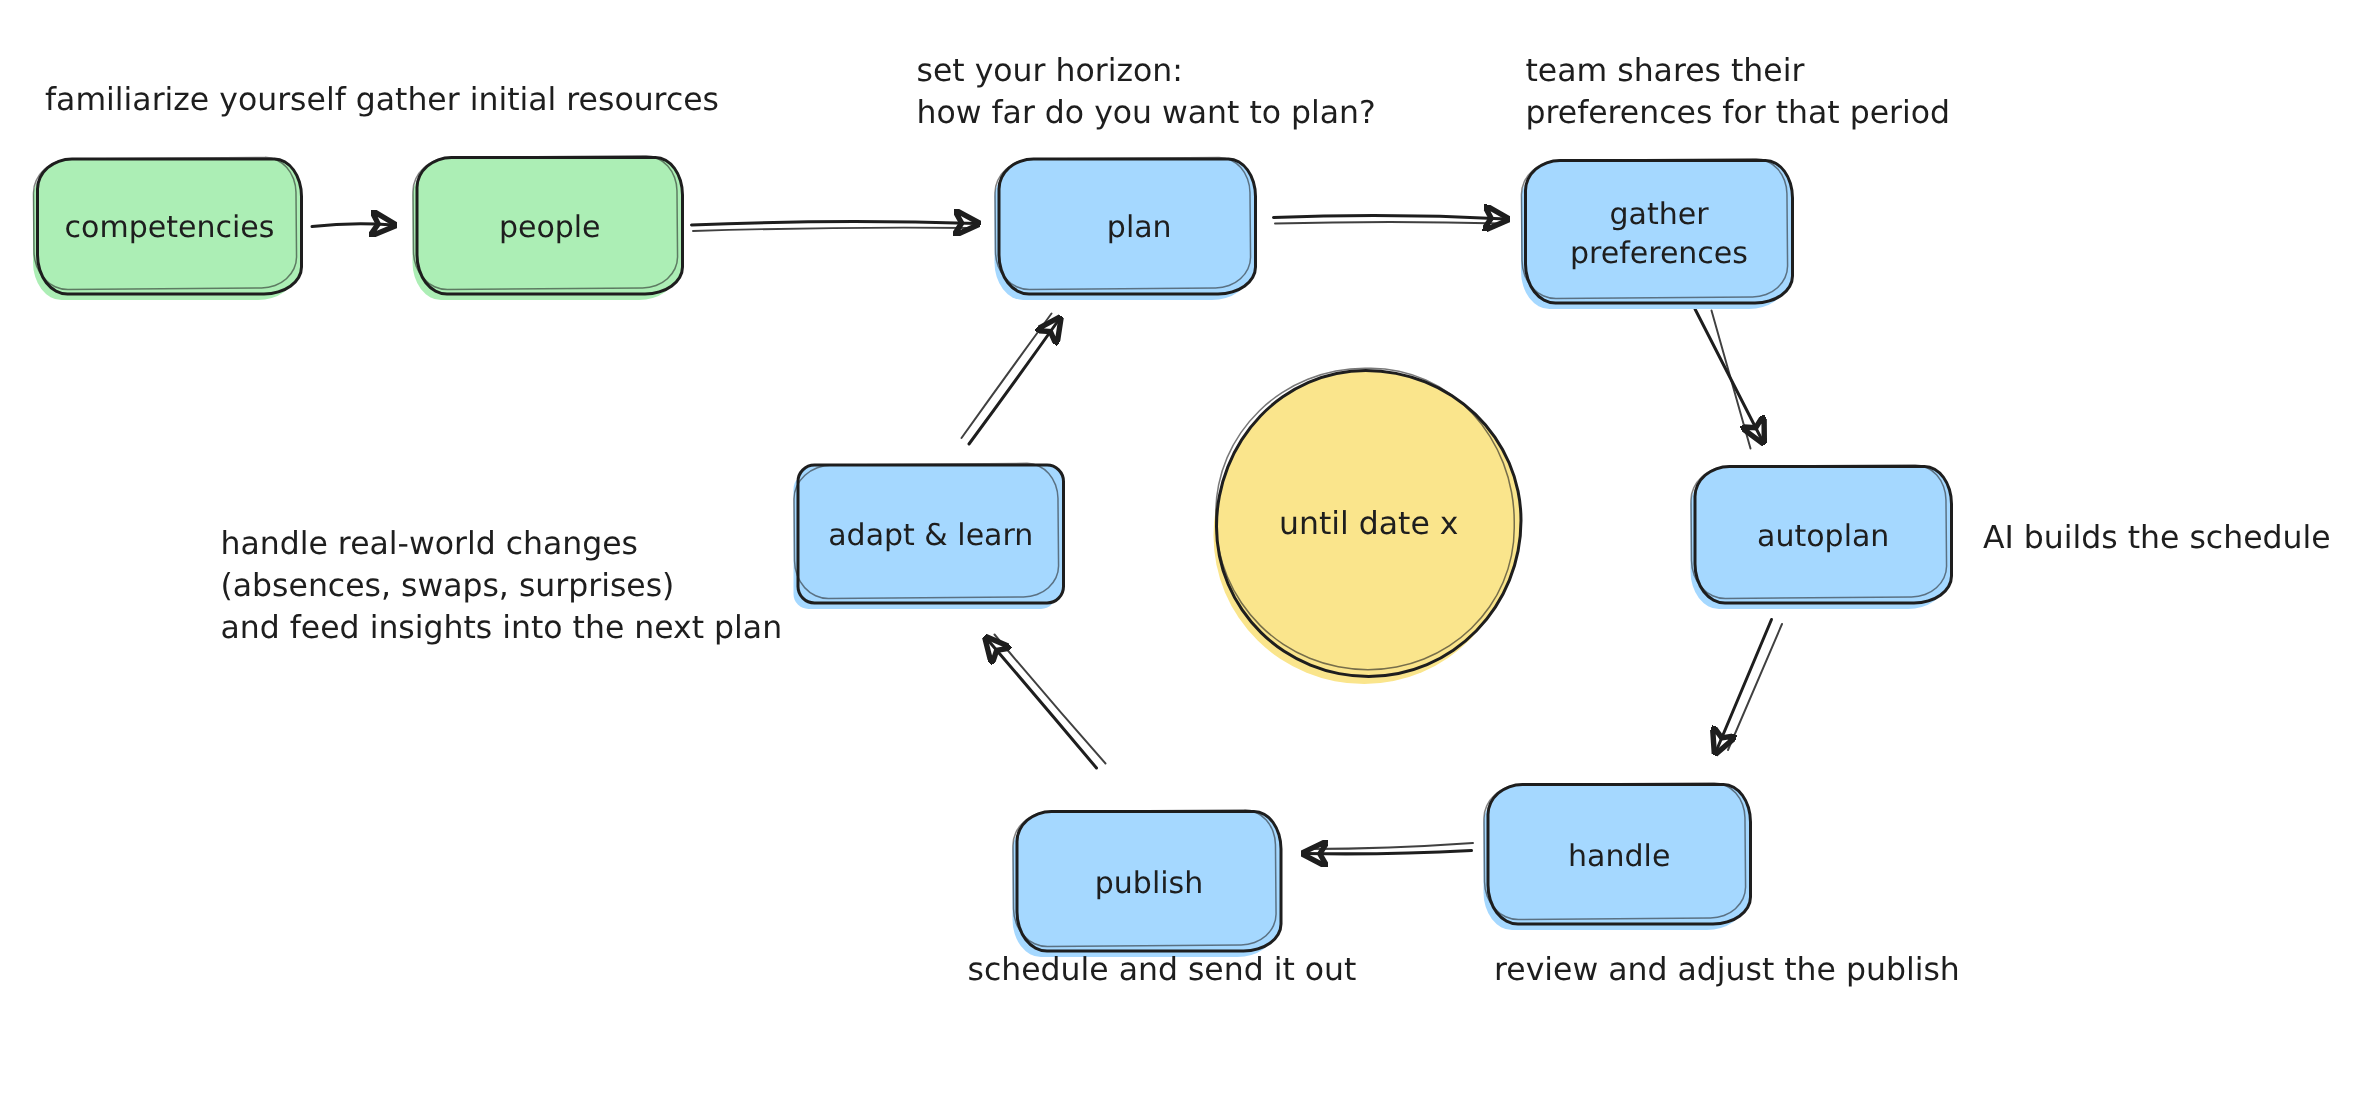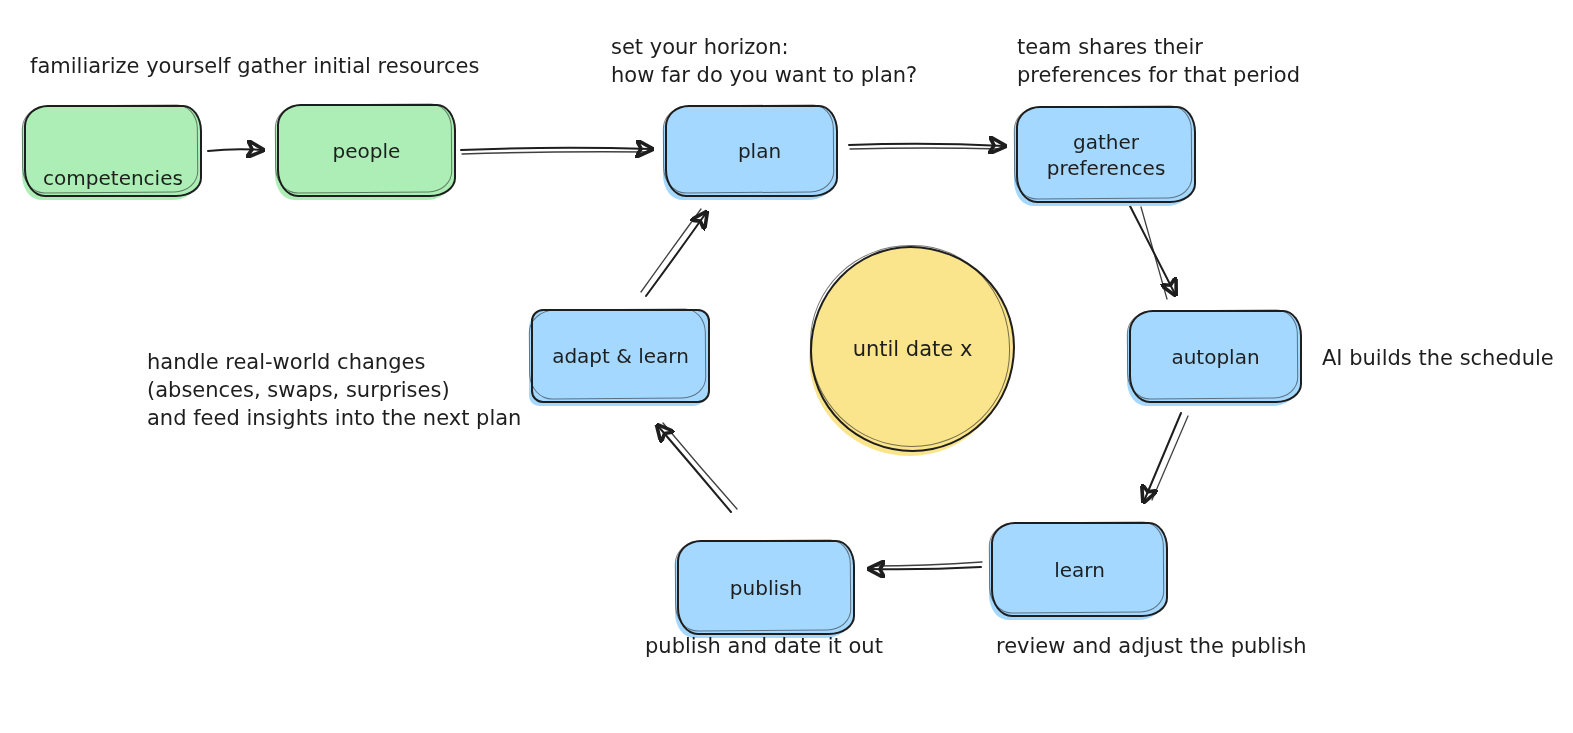--- a/index.html
+++ b/index.html
@@ -40,21 +40,21 @@
   .node::after {
     content: "";
     position: absolute;
     inset: -2px 2px 2px -4px;
     border: 1.4px solid rgba(30,30,30,.55);
     border-radius: 26px 21px 24px 23px / 23px 24px 21px 26px;
     transform: rotate(-0.5deg);
     pointer-events: none;
   }
 
-  #node-competencies { left: 24px;  top: 105px; width: 178px; height: 92px; align-items: flex-end; }
+  #node-competencies { left: 24px;  top: 105px; width: 178px; height: 92px; }
   #node-people       { left: 277px; top: 104px; width: 179px; height: 93px; align-items: center; }
   #node-plan         { left: 665px; top: 105px; width: 173px; height: 92px; padding-left: 26px; }
   #node-gather       { left: 1016px;top: 106px; width: 180px; height: 97px; }
   #node-autoplan     { left: 1129px;top: 310px; width: 173px; height: 93px; }
   #node-review       { left: 991px; top: 522px; width: 177px; height: 95px; }
   #node-publish      { left: 677px; top: 528px; width: 178px; height: 95px; margin-top: 12px; }
   #node-adapt        { left: 531px; top: 309px; width: 179px; height: 94px; border-radius: 12px; }
 
   #hub-circle {
     position: absolute;
@@ -154,21 +154,21 @@
 
   <div class="node" id="node-gather" style="--fill: #a5d8ff;">
     <span>gather preferences</span>
   </div>
 
   <div class="node" id="node-autoplan" style="--fill: #a5d8ff;">
     <span>autoplan</span>
   </div>
 
   <div class="node" id="node-review" style="--fill: #a5d8ff;">
-    <span>learn</span>
+    <span>handle</span>
   </div>
 
   <div class="node" id="node-publish" style="--fill: #a5d8ff;">
     <span>publish</span>
   </div>
 
   <div class="node" id="node-adapt" style="--fill: #a5d8ff;">
     <span>adapt &amp; learn</span>
   </div>
 
@@ -183,17 +183,17 @@
 
   <div class="annotation" id="note-team-prefs">team shares their
 preferences for that period</div>
 
   <div class="annotation" id="note-ai-schedule">AI builds the schedule</div>
 
   <div class="annotation" id="note-adapt-changes">handle real-world changes
 (absences, swaps, surprises)
 and feed insights into the next plan</div>
 
-  <div class="annotation" id="note-publish">publish and date it out</div>
+  <div class="annotation" id="note-publish">schedule and send it out</div>
 
   <div class="annotation" id="note-review">review and adjust the publish</div>
 
 </div>
 
 </body></html>

